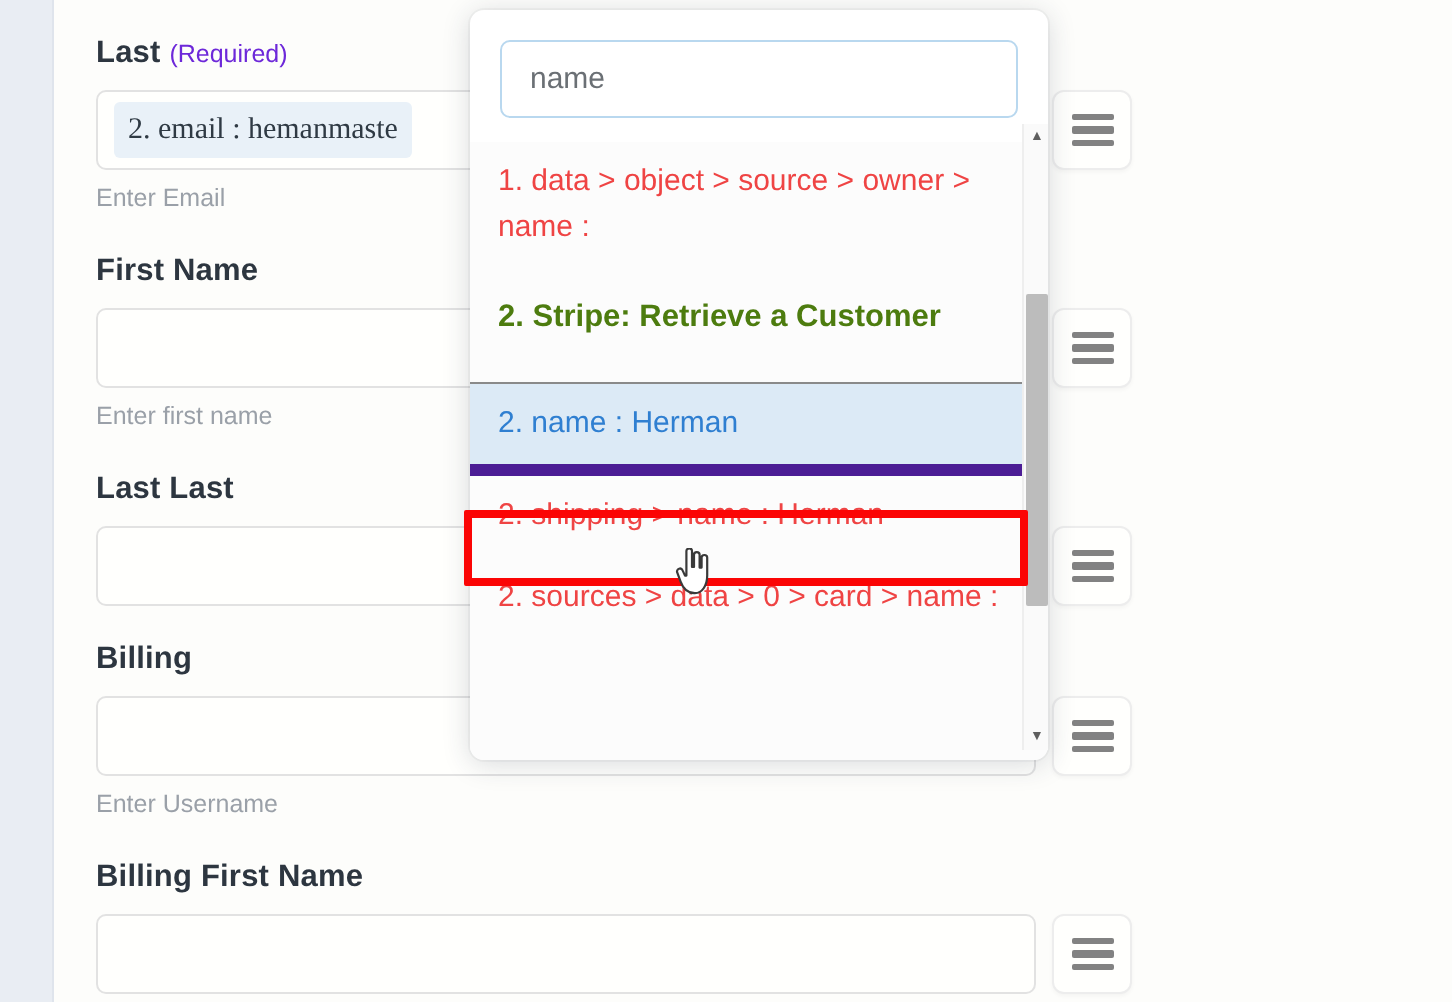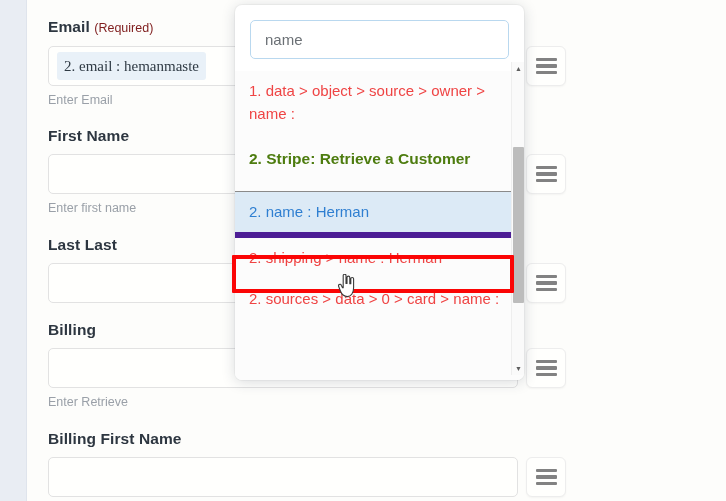--- a/index.html
+++ b/index.html
@@ -38,21 +38,21 @@
 
   .field-label {
     font-size: 15.5px;
     font-weight: bold;
     color: #2d3640;
     letter-spacing: .1px;
     margin: 0 0 9px 0;
     line-height: 18px;
   }
   .field-label .req {
-    color: #7f1d1d;
+    color: #6d28d9;
     font-size: 12.5px;
     font-weight: normal;
     letter-spacing: 0;
   }
 
   .input-row { position: relative; height: 40px; }
 
   .text-input {
     position: absolute;
     left: 0; top: 0;
@@ -212,21 +212,21 @@
 </style>
 </head>
 <body>
 
 <div id="left-rail"></div>
 
 <div id="form-panel">
 
   <div class="field-block" style="top:18px;">
     <div class="field-label">
-      <span>Email</span>
+      <span>Last</span>
       <span class="req">(Required)</span>
     </div>
     <div class="input-row">
       <div class="text-input">
         <span class="token">2. email : hemanmaste</span>
       </div>
       <div class="drag-handle">
         <i></i>
         <i></i>
         <i></i>
@@ -276,21 +276,21 @@
     <div class="input-row">
       <div class="text-input">
         <span class="token" style="background:transparent;"></span>
       </div>
       <div class="drag-handle">
         <i></i>
         <i></i>
         <i></i>
       </div>
     </div>
-    <div class="helper-text">Enter Retrieve</div>
+    <div class="helper-text">Enter Username</div>
   </div>
 
   <div class="field-block" style="top:430px;">
     <div class="field-label">
       <span>Billing First Name</span>
     </div>
     <div class="input-row">
       <div class="text-input">
         <span class="token" style="background:transparent;"></span>
       </div>

